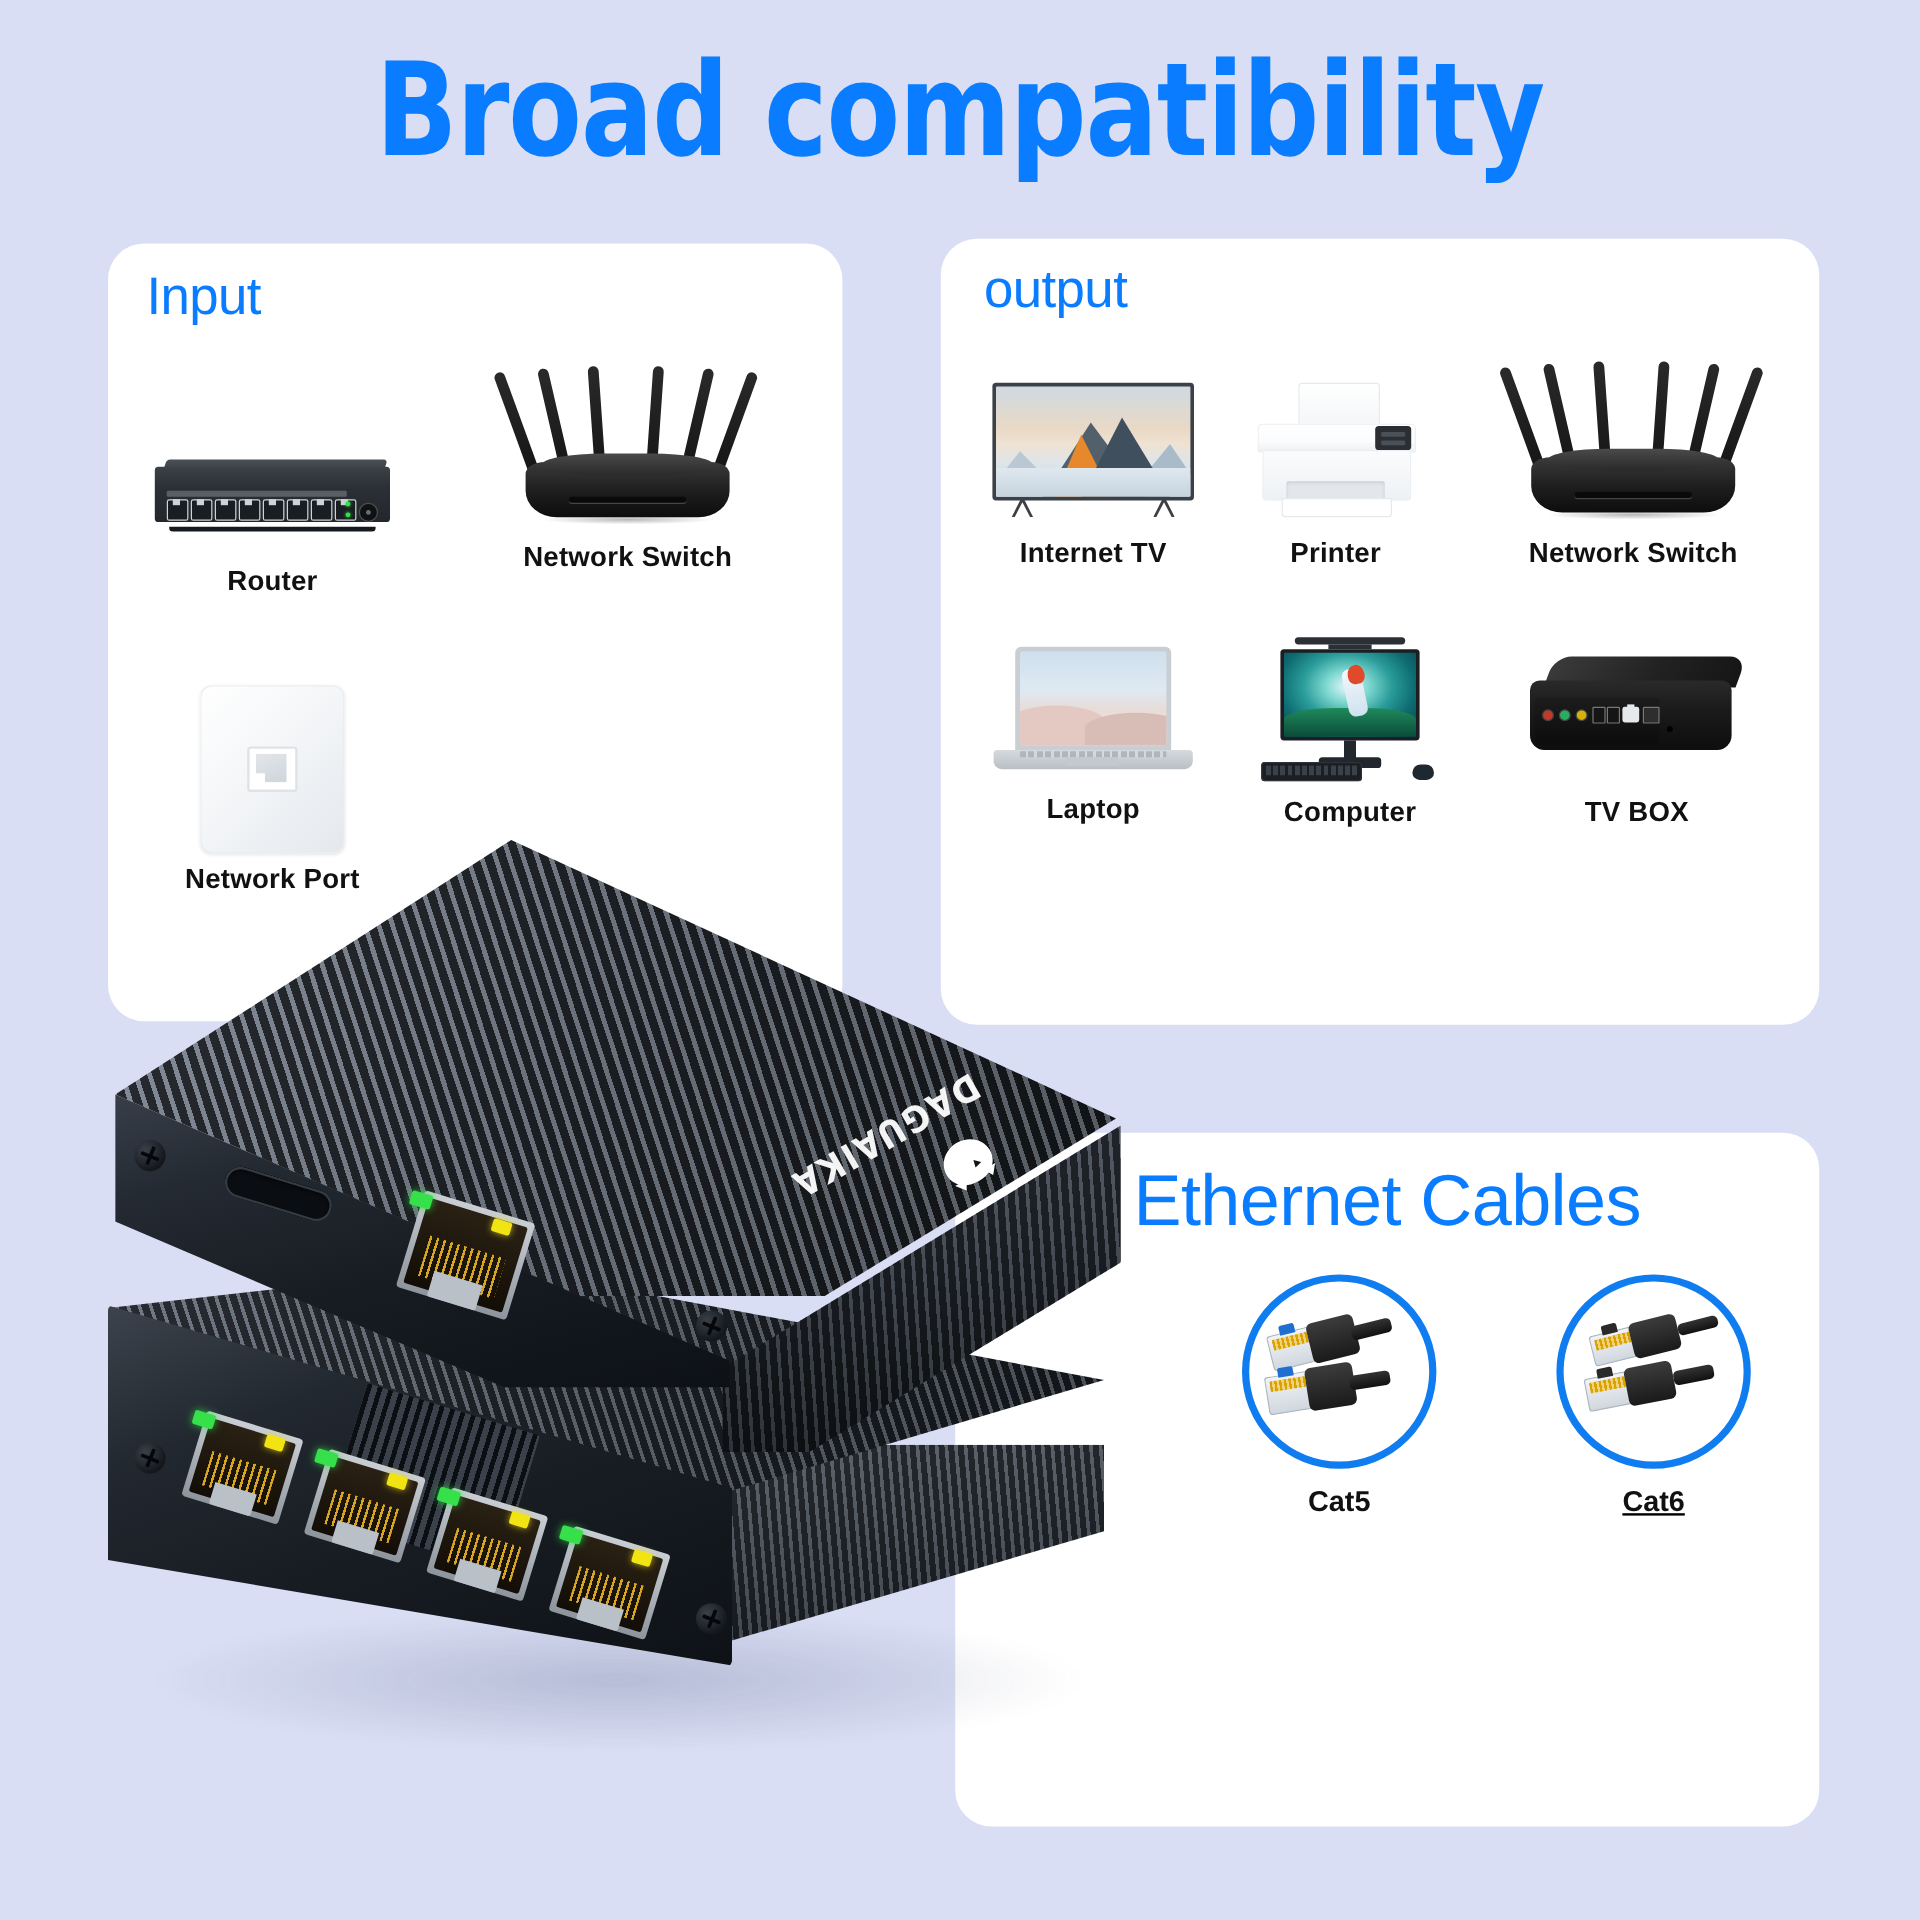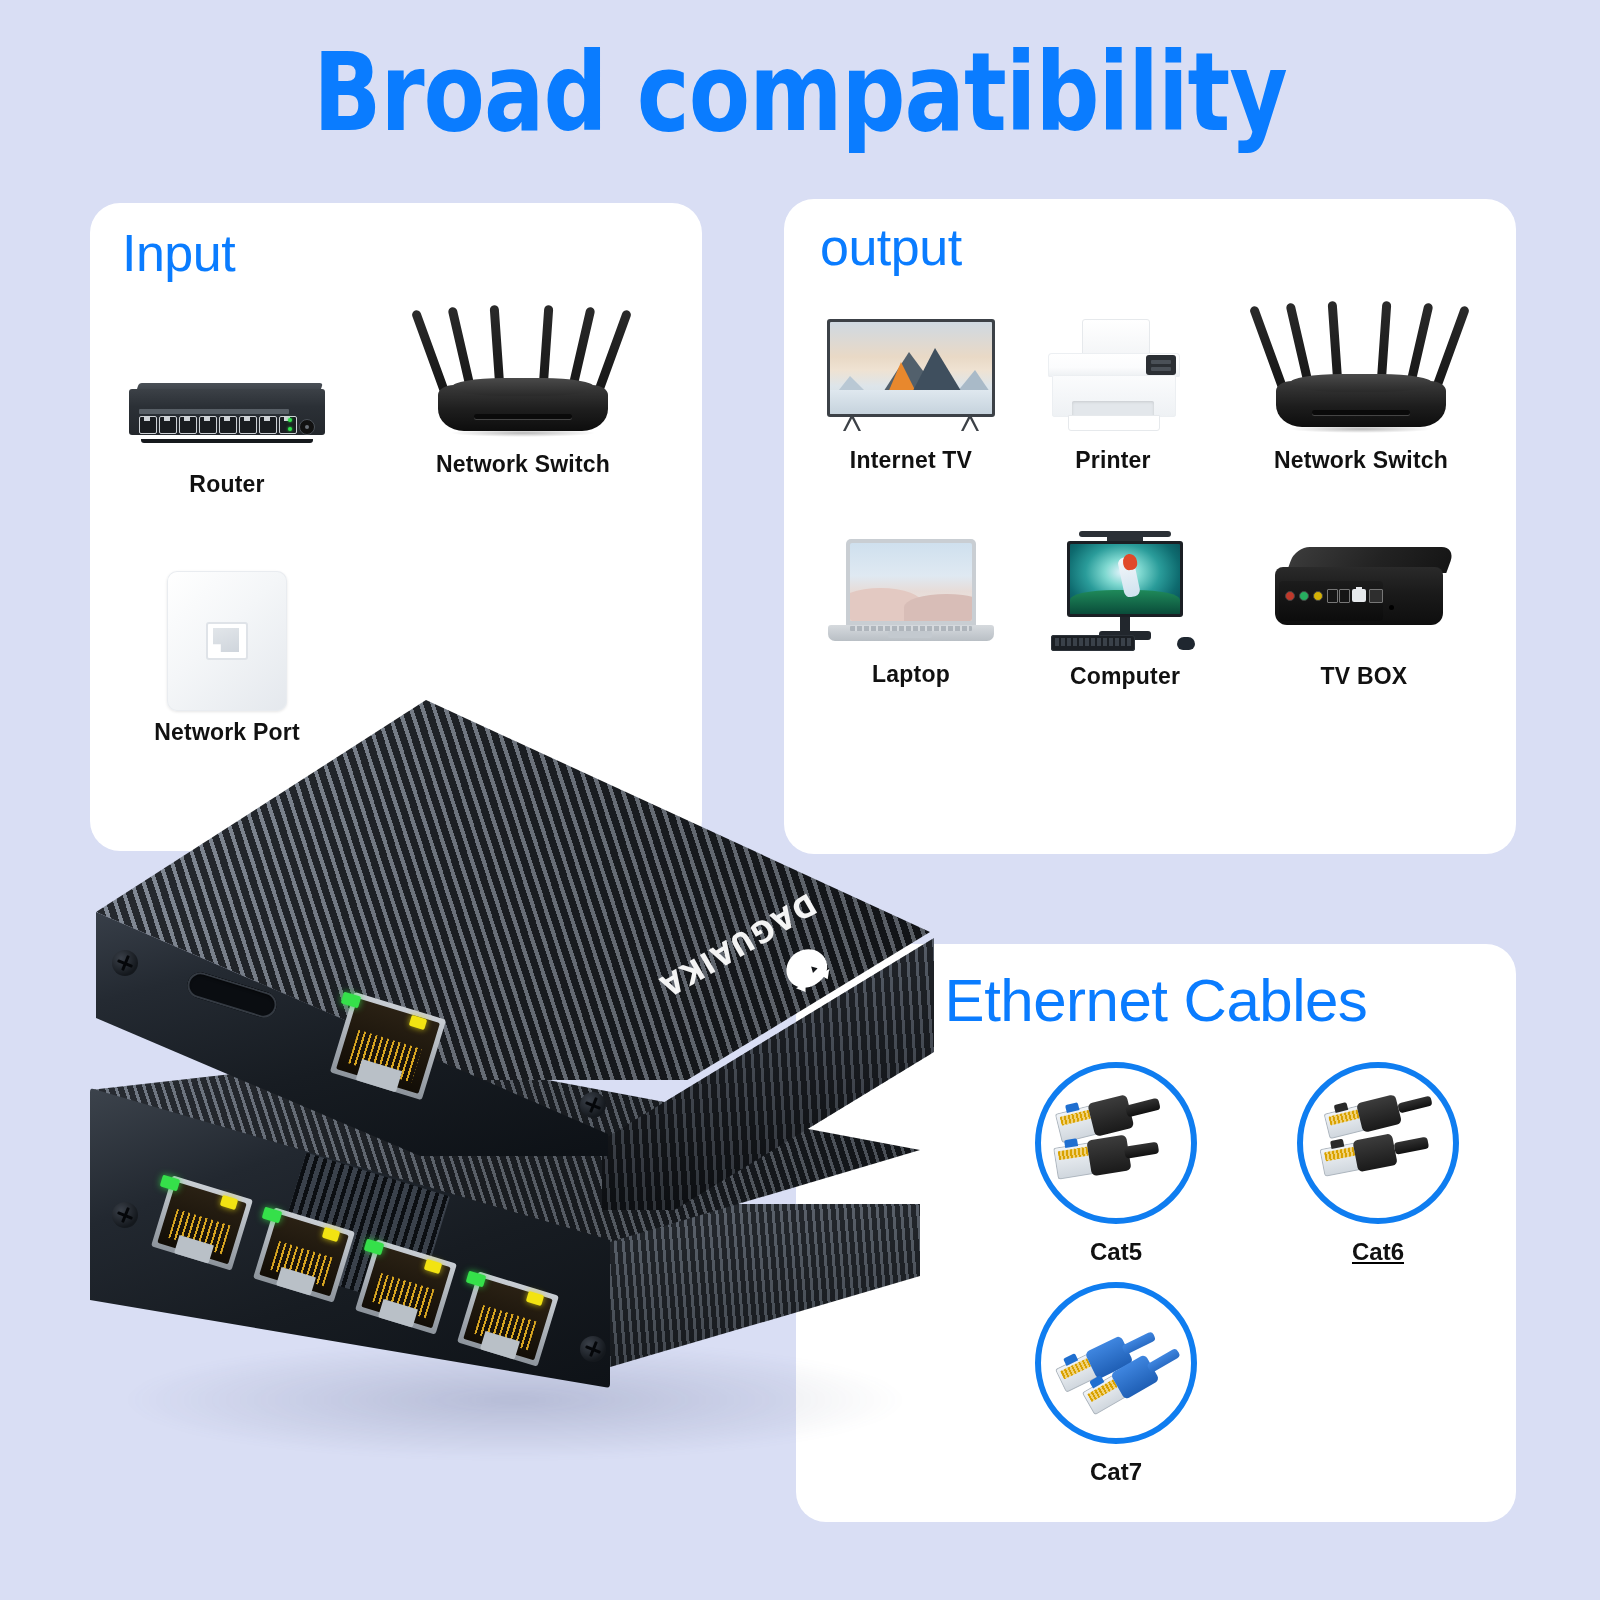--- a/index.html
+++ b/index.html
@@ -29,21 +29,21 @@
   .card{
     position:absolute;background:#fff;border-radius:30px;
   }
   #card-input{left:90px;top:203px;width:612px;height:648px;}
   #card-output{left:784px;top:199px;width:732px;height:655px;}
   #card-cables{left:796px;top:944px;width:720px;height:578px;}
 
   .card-title{
     position:absolute;
     color:#0a7cff;
-    font-size:52px;
+    font-size:44px;
     font-weight:400;
     letter-spacing:-.5px;
     white-space:nowrap;
   }
   #t-input{left:32px;top:20px;}
   #t-output{left:36px;top:18px;}
   #t-cables{left:0;top:22px;width:100%;text-align:center;font-size:60px;}
 
   
   .cell{position:absolute;text-align:center;}
@@ -512,41 +512,20 @@
               <div class="plugpins"></div>
             </div>
           <div class="plugclip" style="background:#2a2a2a;"></div>
           <div class="boot"></div>
           <div class="cordk" style="left:74px;"></div>
         </div>
       </div>
       <div class="cab-lbl">Cat6</div>
     </div>
 
-    <div class="cableitem" style="left:230px;top:338px;width:180px;">
-      <div class="circle">
-        <div class="plugA c7-1">
-          <div class="plugbody">
-              <div class="plugpins"></div>
-            </div>
-          <div class="plugclip"></div>
-          <div class="boot blue"></div>
-          <div class="cordb"></div>
-        </div>
-        <div class="plugB c7-2">
-          <div class="plugbody">
-              <div class="plugpins"></div>
-            </div>
-          <div class="plugclip"></div>
-          <div class="boot blue"></div>
-          <div class="cordb"></div>
-        </div>
-      </div>
-      <div class="cab-lbl">Cat7</div>
-    </div>
   </div>
 
   <div id="product">
     <div class="shadowblob"></div>
 
     <div class="unitB">
       <div class="uB-side"></div>
       <div class="uB-top"></div>
       <div class="uB-front">
         <div class="vent" style="left:196px;top:84px;width:150px;height:118px;transform:rotate(17deg);"></div>

